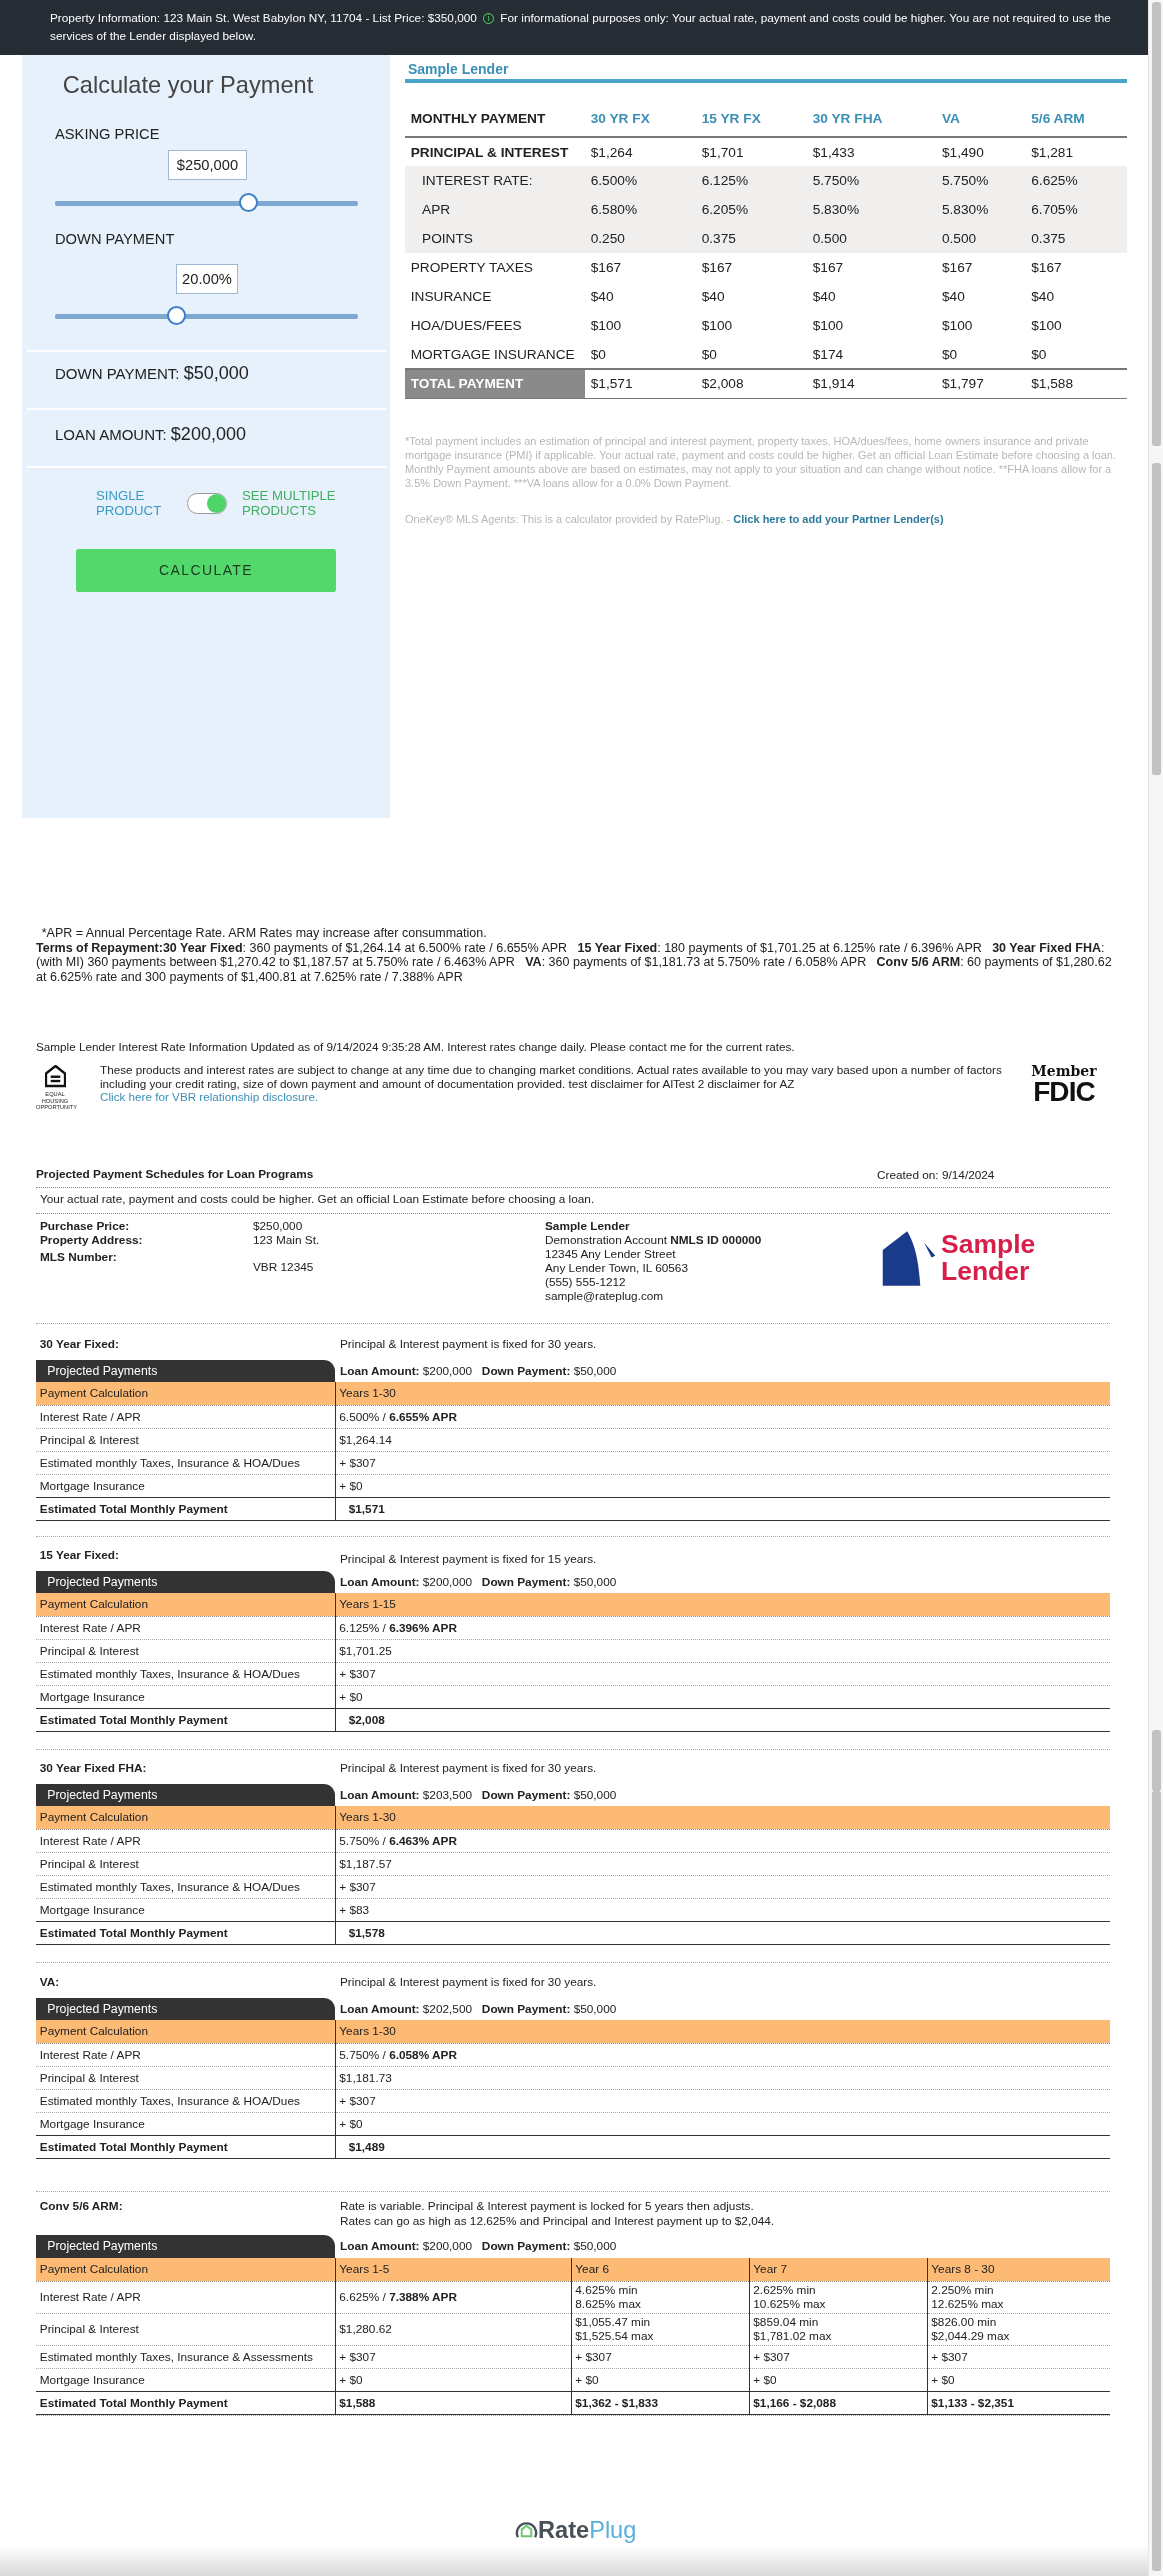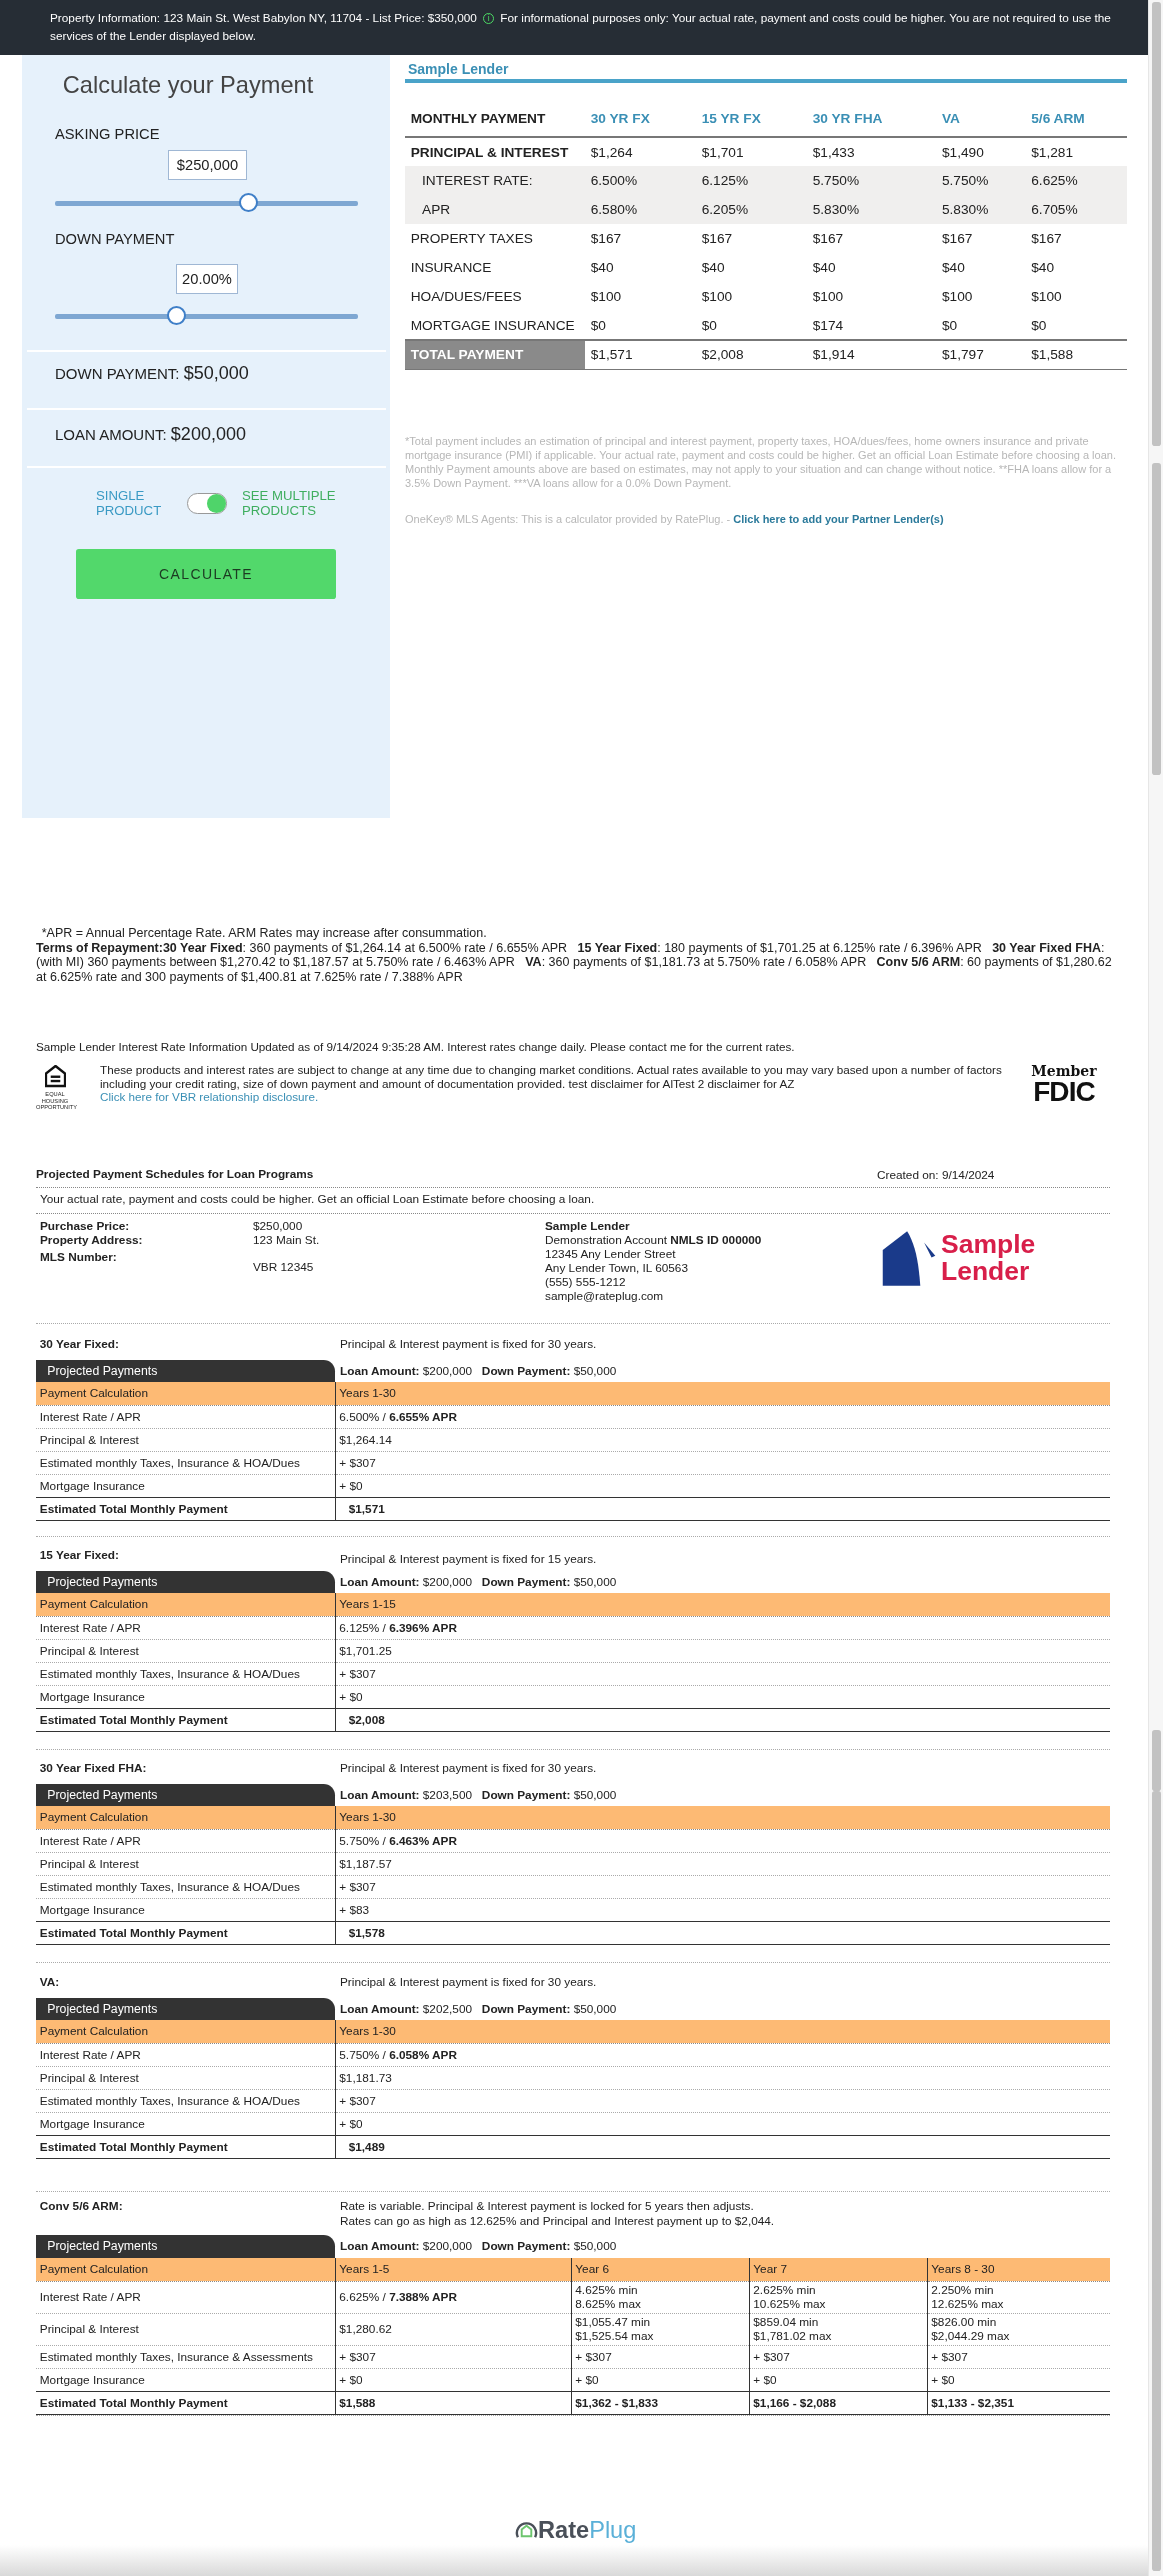--- a/index.html
+++ b/index.html
@@ -18,21 +18,21 @@
   .calc-label { position: absolute; left: 33px; font-size: 14.7px; color: #222; }
   .val-box { position: absolute; height: 30px; background: #fff; border: 0.9px solid #9fb7d4; font-size: 14.7px; line-height: 28px; text-align: center; color: #222; }
   .slider { position: absolute; left: 33px; width: 303px; height: 4.7px; background: #7ea7d2; border-radius: 1.9px; }
   .slider .knob { position: absolute; top: -7.6px; width: 19px; height: 19px; border-radius: 50%; background: #fff; border: 2.8px solid #3f7fc8; }
   .sep { position: absolute; left: 4.7px; width: 359px; height: 1.9px; background: #fff; }
   .summary { position: absolute; left: 33px; font-size: 15px; color: #222; }
   .summary b { font-size: 18px; font-weight: normal; }
   .toggle-label { position: absolute; font-size: 13.2px; line-height: 15px; }
   .toggle { position: absolute; left: 165px; top: 438px; width: 40px; height: 21px; border-radius: 10.4px; background: #fff; border: 0.9px solid #999; }
   .toggle .dot { position: absolute; right: 0; top: 0; width: 19px; height: 19px; border-radius: 50%; background: #4fd46a; }
-  .calc-btn { position: absolute; left: 54px; top: 494px; width: 260px; height: 50px; background: #52d86b; border-radius: 2.8px; text-align: center; line-height: 43px; font-size: 14px; letter-spacing: 1.4px; color: #1c3a22; border: none; }
+  .calc-btn { position: absolute; left: 54px; top: 494px; width: 260px; height: 43px; background: #52d86b; border-radius: 2.8px; text-align: center; line-height: 43px; font-size: 14px; letter-spacing: 1.4px; color: #1c3a22; border: none; }
 
   
   .lender-title { position: absolute; left: 408px; top: 61px; font-size: 14px; font-weight: bold; color: #3a8fb5; }
   .lender-line { position: absolute; left: 405px; top: 79px; width: 722px; height: 3.8px; background: #4aa3c9; }
   .mp-table { position: absolute; left: 405px; top: 101px; width: 722px; border-collapse: collapse; font-size: 13.7px; }
   .mp-table td, .mp-table th { height: 29px; padding: 0 0 0 5.7px; text-align: left; font-weight: normal; white-space: nowrap; }
   .mp-table th { font-weight: bold; color: #3a8fb5; height: 36px; }
   .mp-table th.first { color: #222; }
   .mp-table tr.head { border-bottom: 2.8px solid #777; }
   .mp-table td.c0 { width: 180px; }
@@ -176,20 +176,28 @@
     <td>5.750%</td>
     <td>6.625%</td>
   </tr>
   <tr class="shade">
     <td class="c0">APR</td>
     <td>6.580%</td>
     <td>6.205%</td>
     <td>5.830%</td>
     <td>5.830%</td>
     <td>6.705%</td>
+  </tr>
+  <tr class="shade">
+    <td class="c0">POINTS</td>
+    <td>0.250</td>
+    <td>0.375</td>
+    <td>0.500</td>
+    <td>0.500</td>
+    <td>0.375</td>
   </tr>
   <tr>
     <td class="c0">PROPERTY TAXES</td>
     <td>$167</td>
     <td>$167</td>
     <td>$167</td>
     <td>$167</td>
     <td>$167</td>
   </tr>
   <tr>

